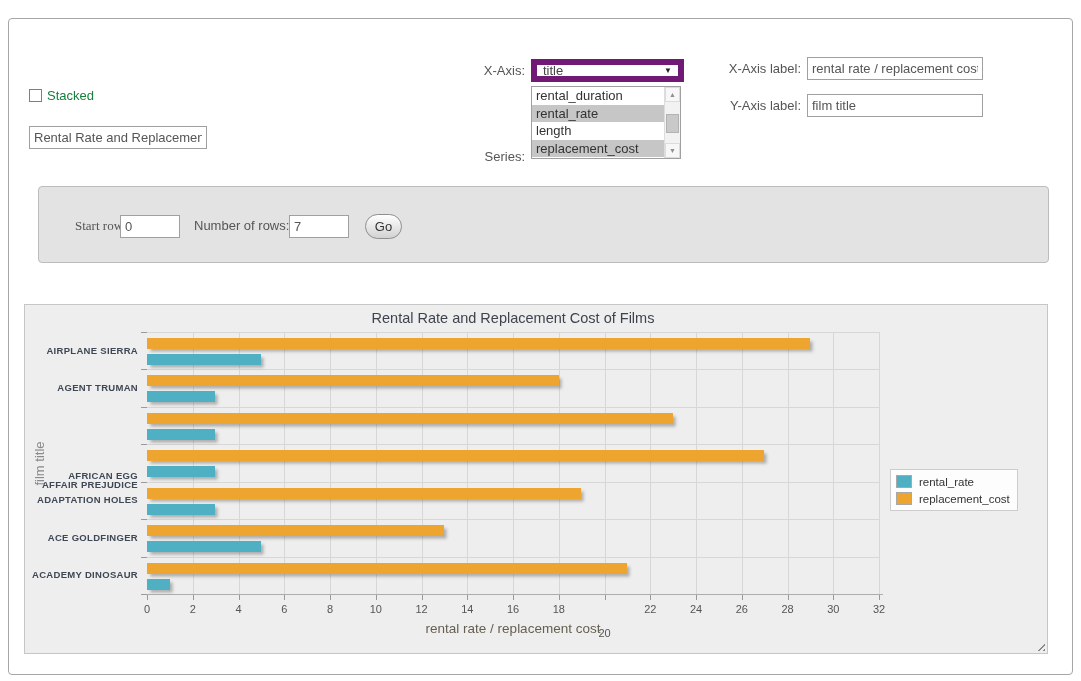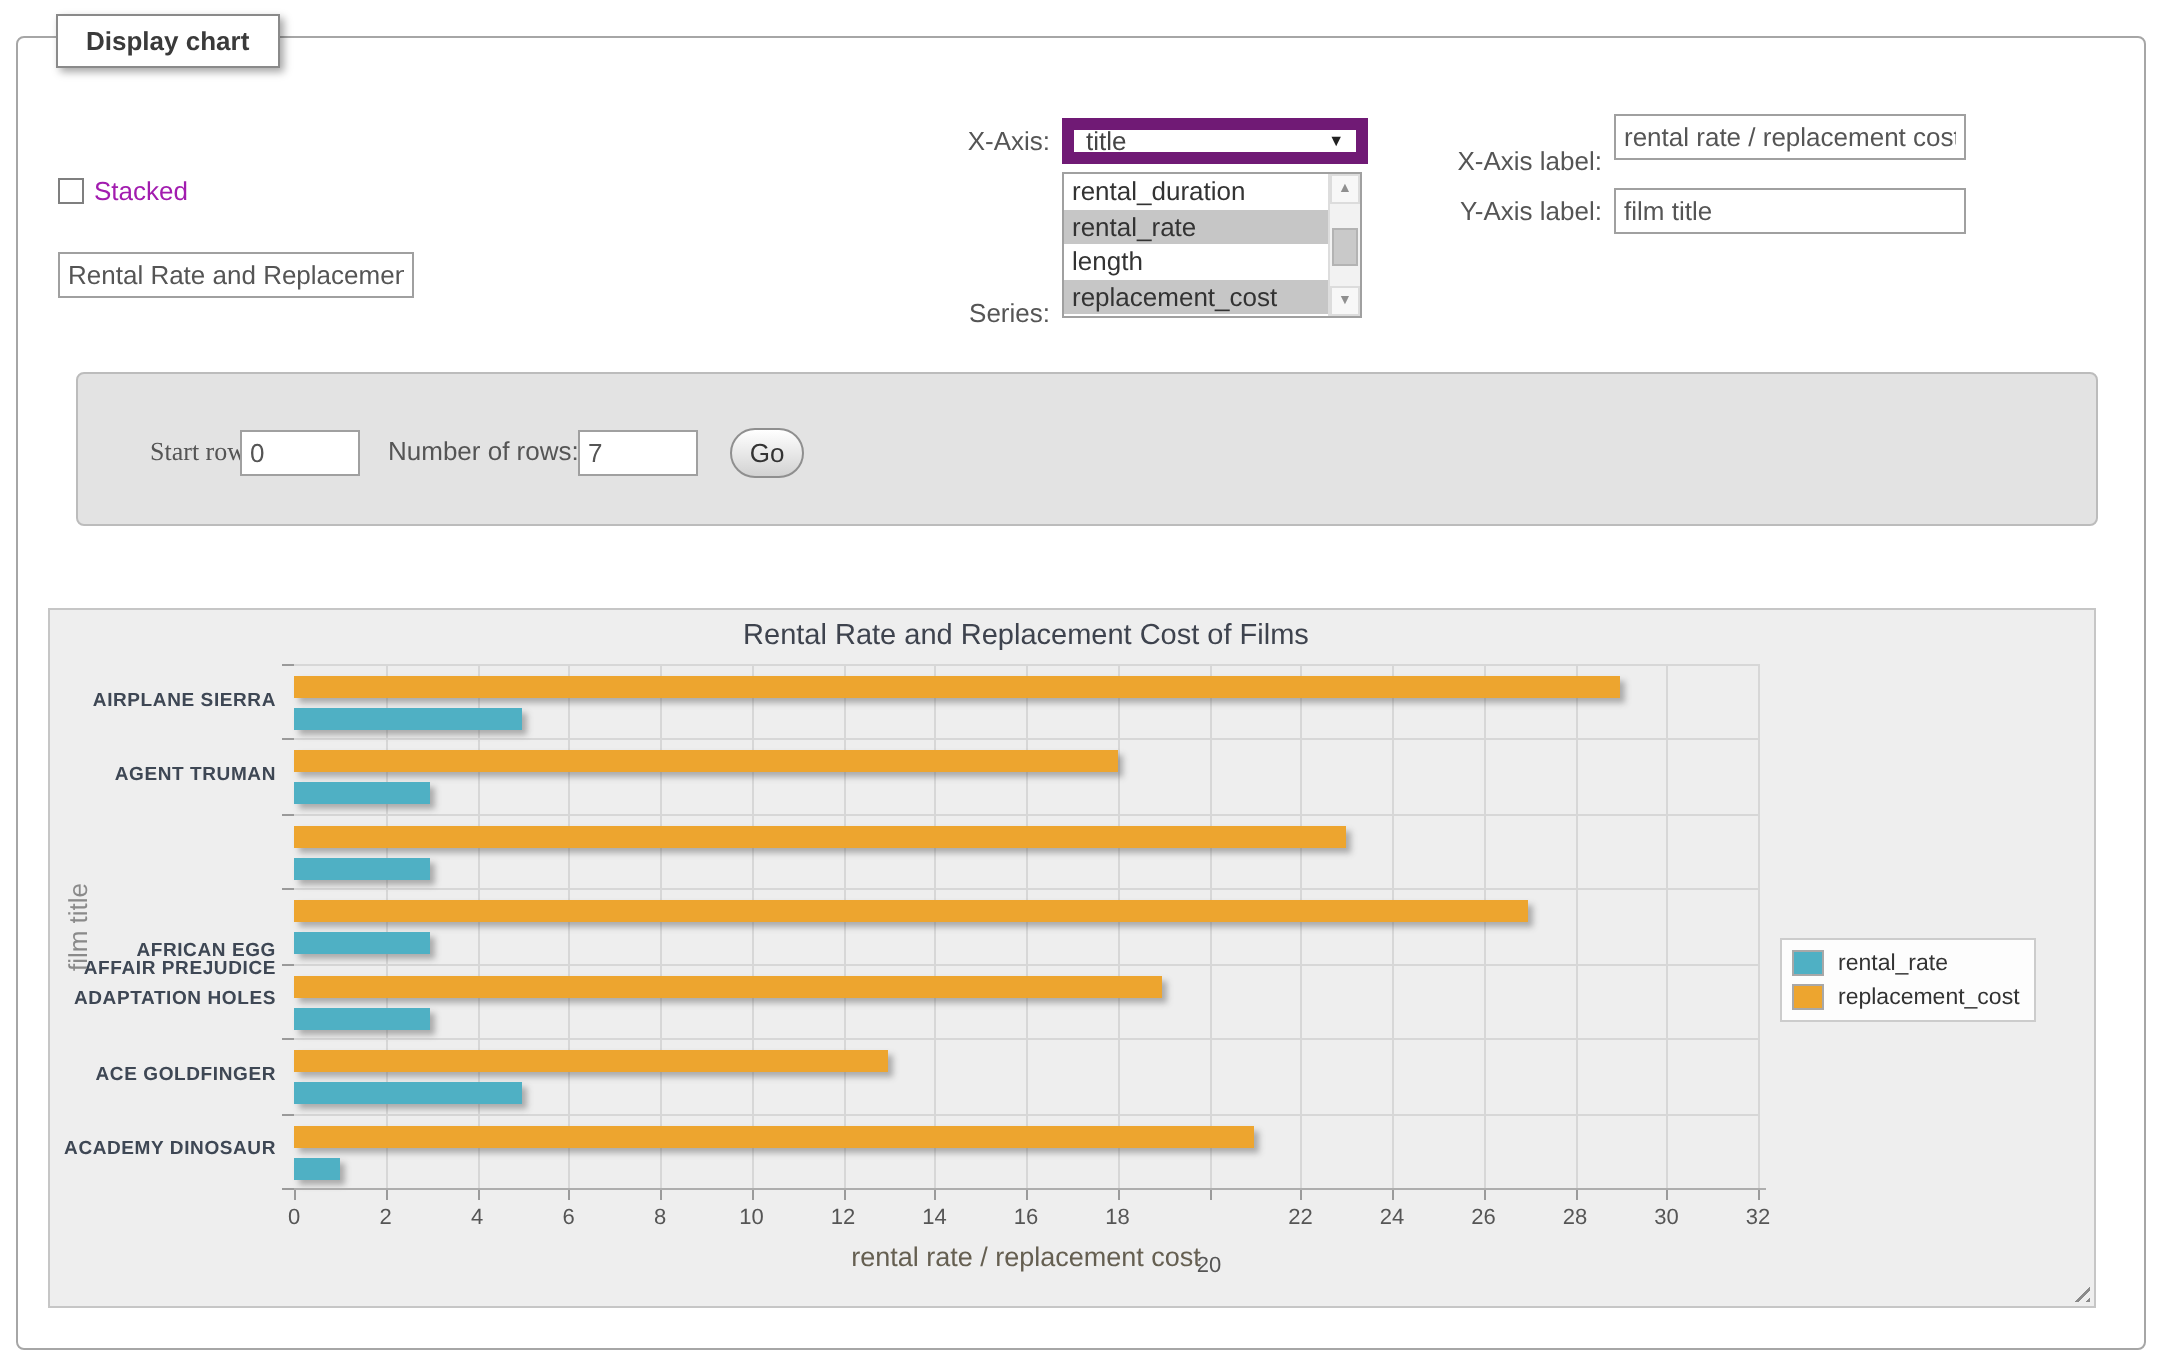--- a/index.html
+++ b/index.html
@@ -13,31 +13,31 @@
            padding:5px 14px; font-size:13px; font-weight:bold; color:#3a3a3a; }
 
   
   .radio-row { position:absolute; left:20px; top:37px; display:flex; align-items:center; gap:7px;
                font-size:13px; color:#333; }
   .radio-item { display:flex; align-items:center; gap:4px; cursor:default; }
   .radio { width:13px; height:13px; border:1px solid #7f7f7f; border-radius:50%; background:#fff; position:relative; flex:none; }
   .radio.checked::after { content:''; position:absolute; left:3px; top:3px; right:3px; bottom:3px;
                background:#3c3c3c; border-radius:50%; }
   .checkbox-row { position:absolute; left:20px; top:69px; display:flex; align-items:center; gap:5px;
-               font-size:13px; color:#a21caf; }
+               font-size:13px; color:#15803d; }
   .checkbox { width:13px; height:13px; border:1px solid #7f7f7f; background:#fff; flex:none; }
 
   input.text { border:1px solid #a0a0a0; font-family:"Liberation Sans", sans-serif;
                font-size:13px; color:#555; padding:2px 4px; background:#fff; }
   .title-input { position:absolute; left:20px; top:107px; width:178px; height:23px; }
 
   .field-label { position:absolute; font-size:13px; color:#555; text-align:right; }
   .lbl-xaxis   { left:440px; top:44px;  width:76px; }
   .lbl-series  { left:440px; top:130px; width:76px; }
-  .lbl-xlabel  { left:700px; top:54px;  width:92px; }
+  .lbl-xlabel  { left:700px; top:42px;  width:92px; }
   .lbl-ylabel  { left:700px; top:79px;  width:92px; }
 
   .select { position:absolute; left:522px; top:40px; width:153px; height:23px; background:#fff;
             border:6px solid #701a75; display:flex; align-items:center; font-size:13px; color:#444;
             padding:0 6px; }
   .select .sel-text { flex:1; }
   .select .sel-arrow { font-size:8px; color:#222; }
 
   .listbox { position:absolute; left:522px; top:67px; width:150px; height:73px; background:#fff;
              border:1px solid #a0a0a0; display:flex; }
@@ -254,14 +254,13 @@
         <div class="yaxis-tick" style="top: 64.4286px;"></div>
         <div class="yaxis-tick" style="top: 101.857px;"></div>
         <div class="yaxis-tick" style="top: 139.286px;"></div>
         <div class="yaxis-tick" style="top: 176.714px;"></div>
         <div class="yaxis-tick" style="top: 214.143px;"></div>
         <div class="yaxis-tick" style="top: 251.571px;"></div>
         <div class="yaxis-tick" style="top: 289px;"></div>
       </div>
 
   </div>
-  <div class="panel-tab">Display chart</div>
 </div>
 
 </body></html>

